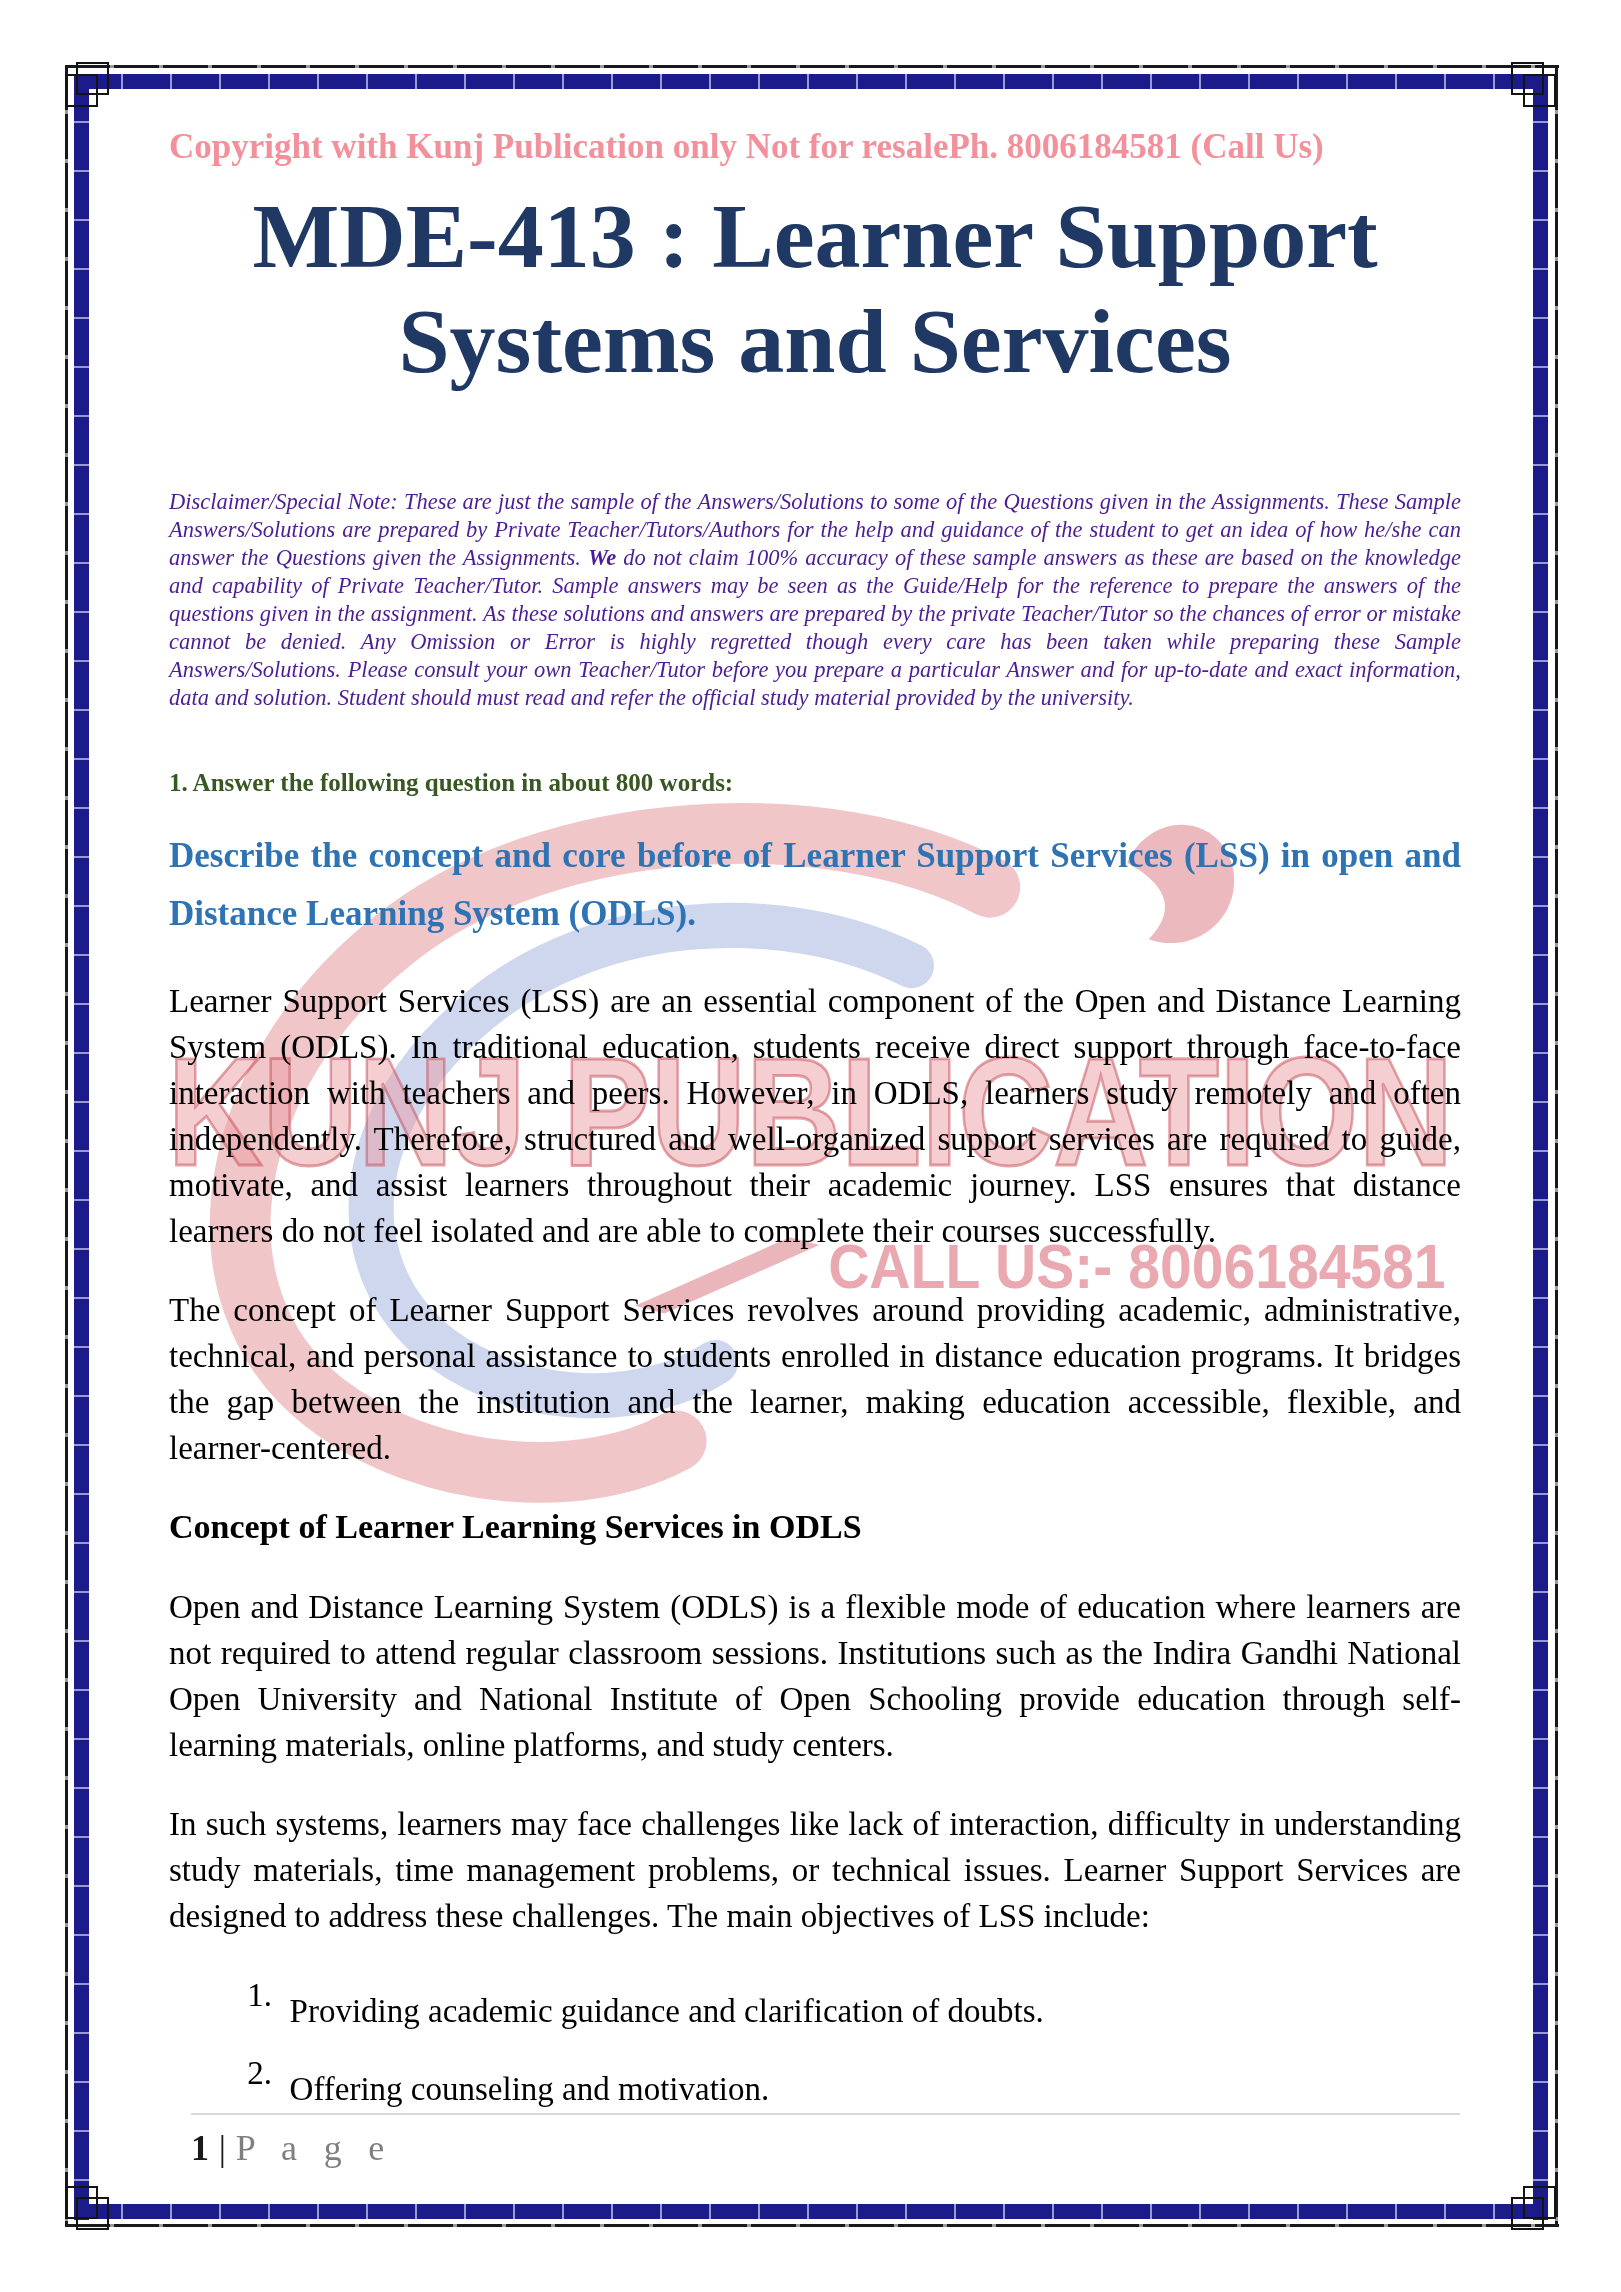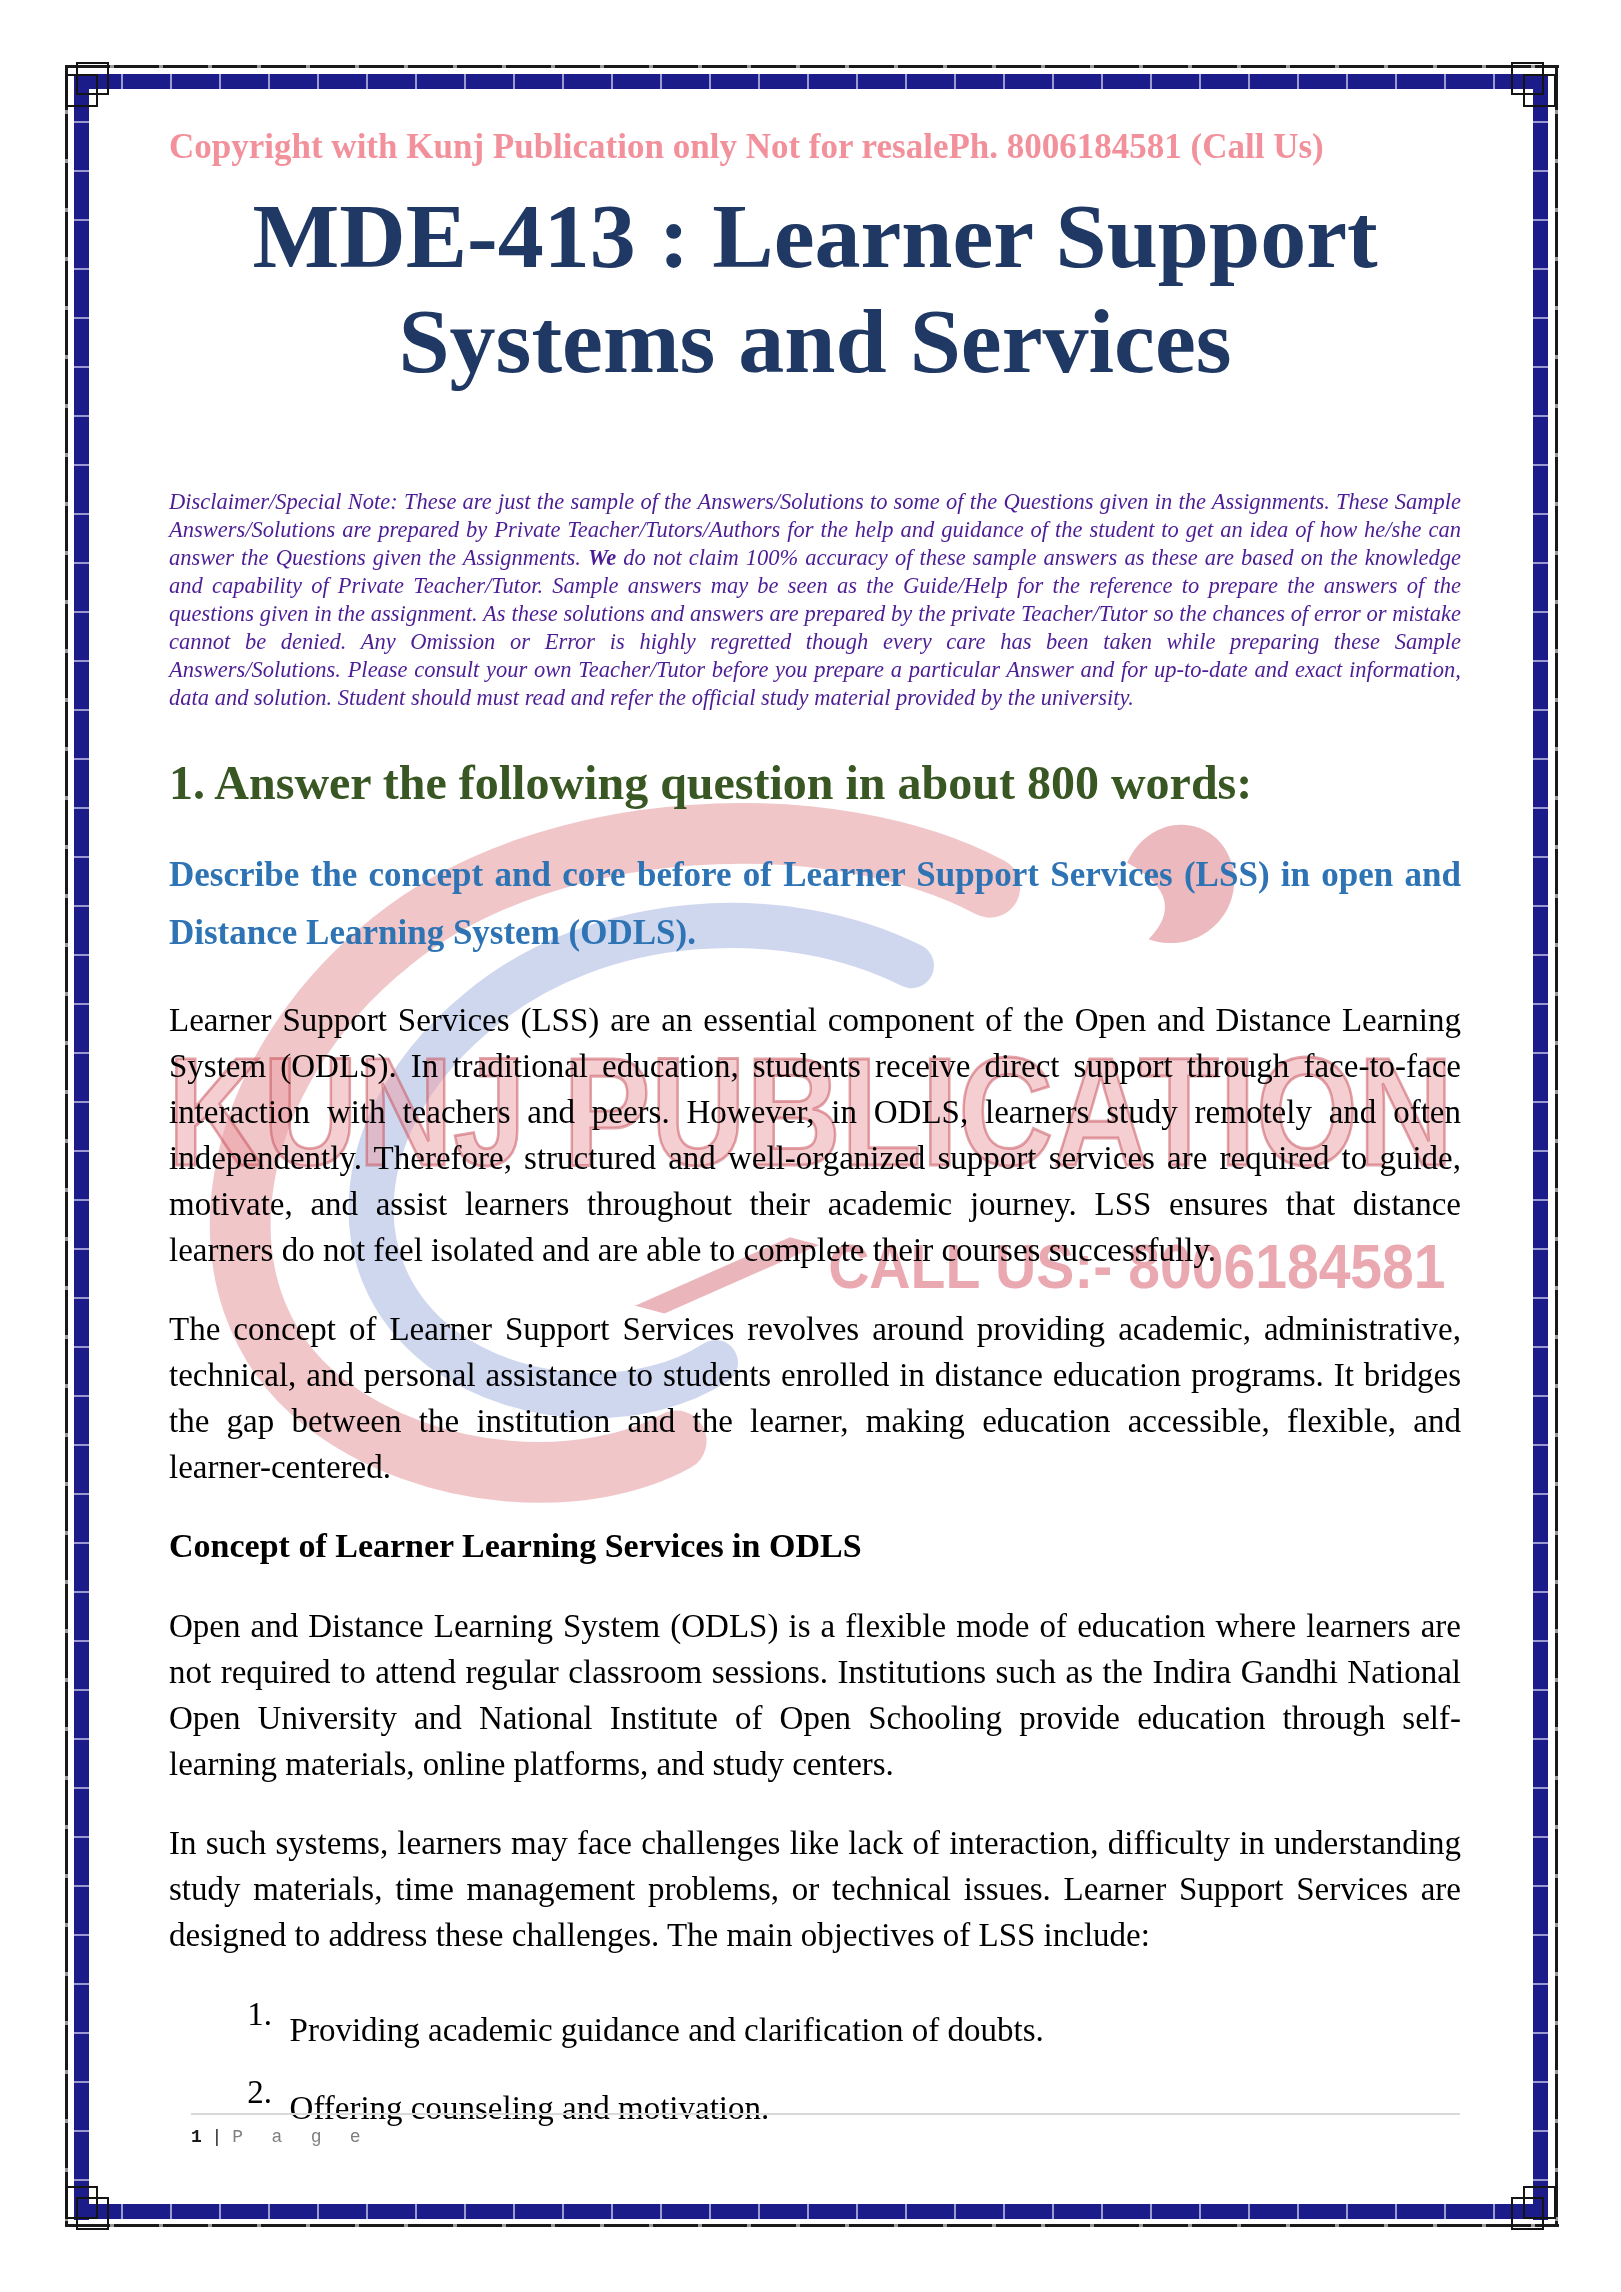--- a/index.html
+++ b/index.html
@@ -26,31 +26,31 @@
   
   .watermark{position:absolute;left:0;top:0;width:1621px;height:2293px;z-index:1;pointer-events:none;}
 
   
   .content{position:absolute;left:169px;top:0;width:1292px;z-index:2;padding-top:125px;}
   .doc-header{display:flex;font-weight:bold;font-size:35px;line-height:43px;color:#f2919b;}
   .doc-title{margin-top:16px;text-align:center;color:#1f3864;font-weight:bold;font-size:92px;line-height:1.14;}
   .doc-title span{display:block;}
   .disclaimer{margin-top:94px;font-style:italic;font-size:22.5px;line-height:28px;text-align:justify;color:#4c1d95;}
   .disclaimer .bold{font-weight:bold;}
-  .instruction-heading{margin-top:47px;font-size:48px;font-weight:bold;color:#385723;line-height:47px;}
+  .instruction-heading{margin-top:47px;font-size:25px;font-weight:bold;color:#385723;line-height:47px;}
   .question{margin-top:9.8px;font-size:35px;font-weight:bold;color:#2e74b5;text-align:justify;line-height:58px;}
   .body-para{margin-top:21.6px;font-size:33px;line-height:46px;text-align:justify;color:#000;}
   .concept-heading{margin-top:29px;font-size:34px;font-weight:bold;color:#000;line-height:46px;}
   .objectives{margin-top:25.5px;}
   .obj-item{display:flex;margin-top:16.7px;font-size:33px;line-height:46px;color:#000;}
   .obj-num{width:47px;text-align:right;margin-left:56px;flex:none;}
   .obj-text{margin-left:17.6px;margin-top:16px;}
 
   
-  .page-footer{position:absolute;left:191px;width:1269px;top:2113px;z-index:2;border-top:2px solid #d9d9d9;padding-top:11.8px;font-family:Liberation Mono, monospace;font-size:18px;}
+  .page-footer{position:absolute;left:191px;width:1269px;top:2113px;z-index:2;border-top:2px solid #d9d9d9;padding-top:11.8px;font-family:Liberation Serif, serif;font-size:36px;}
   .pf-num{font-weight:bold;color:#1a1a1a;}
   .pf-div{color:#1a1a1a;padding:0 9.8px;}
   .pf-label{color:#7f7f7f;letter-spacing:8.8px;}
 </style>
 </head>
 <body>
 
 <div class="page">
 
   <div class="b-dash h" id="dash-top"></div>

